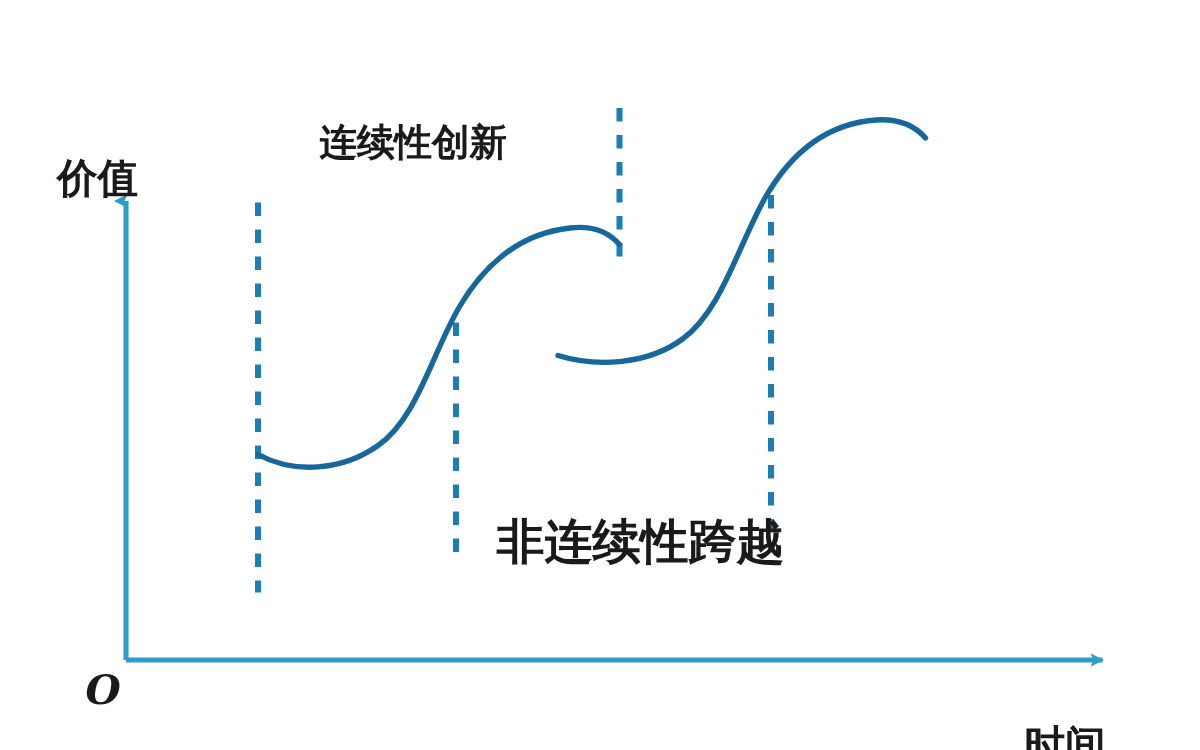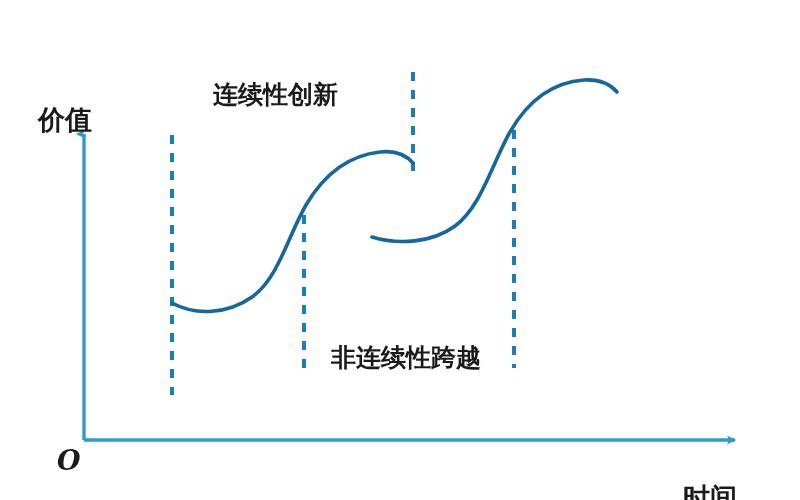--- a/index.html
+++ b/index.html
@@ -60,21 +60,21 @@
   }
   #annotation-continuous {
     left: 213px;
     top: 82px;
     font-size: 25px;
     font-weight: 700;
   }
   #annotation-discontinuous {
     left: 331px;
     top: 345px;
-    font-size: 25px;
+    font-size: 32px;
     font-weight: 600;
   }
 </style>
 </head>
 <body>
 
 <div id="stage">
 
   <svg id="figure" viewBox="0 0 800 500" xmlns="http://www.w3.org/2000/svg">
 

